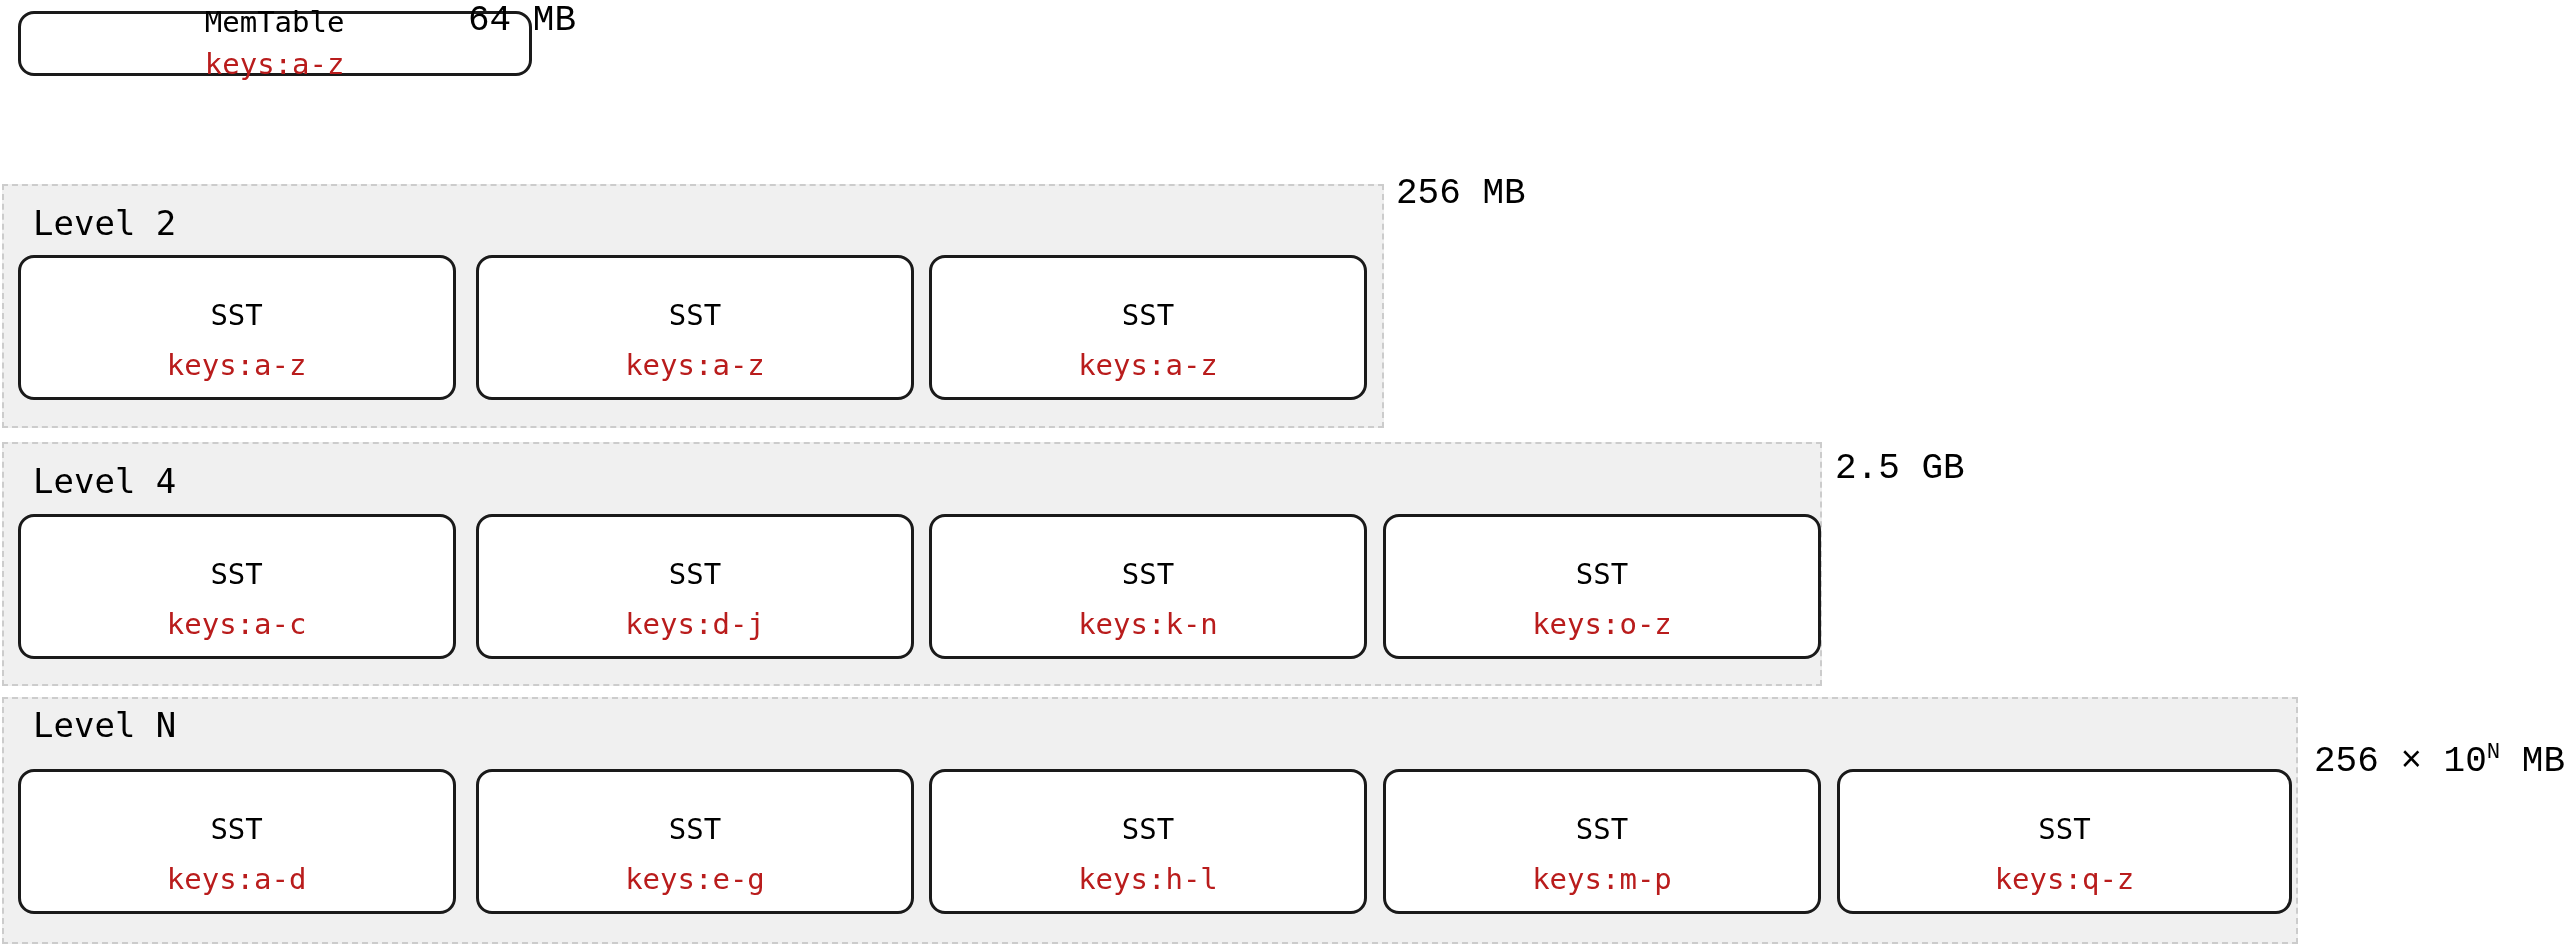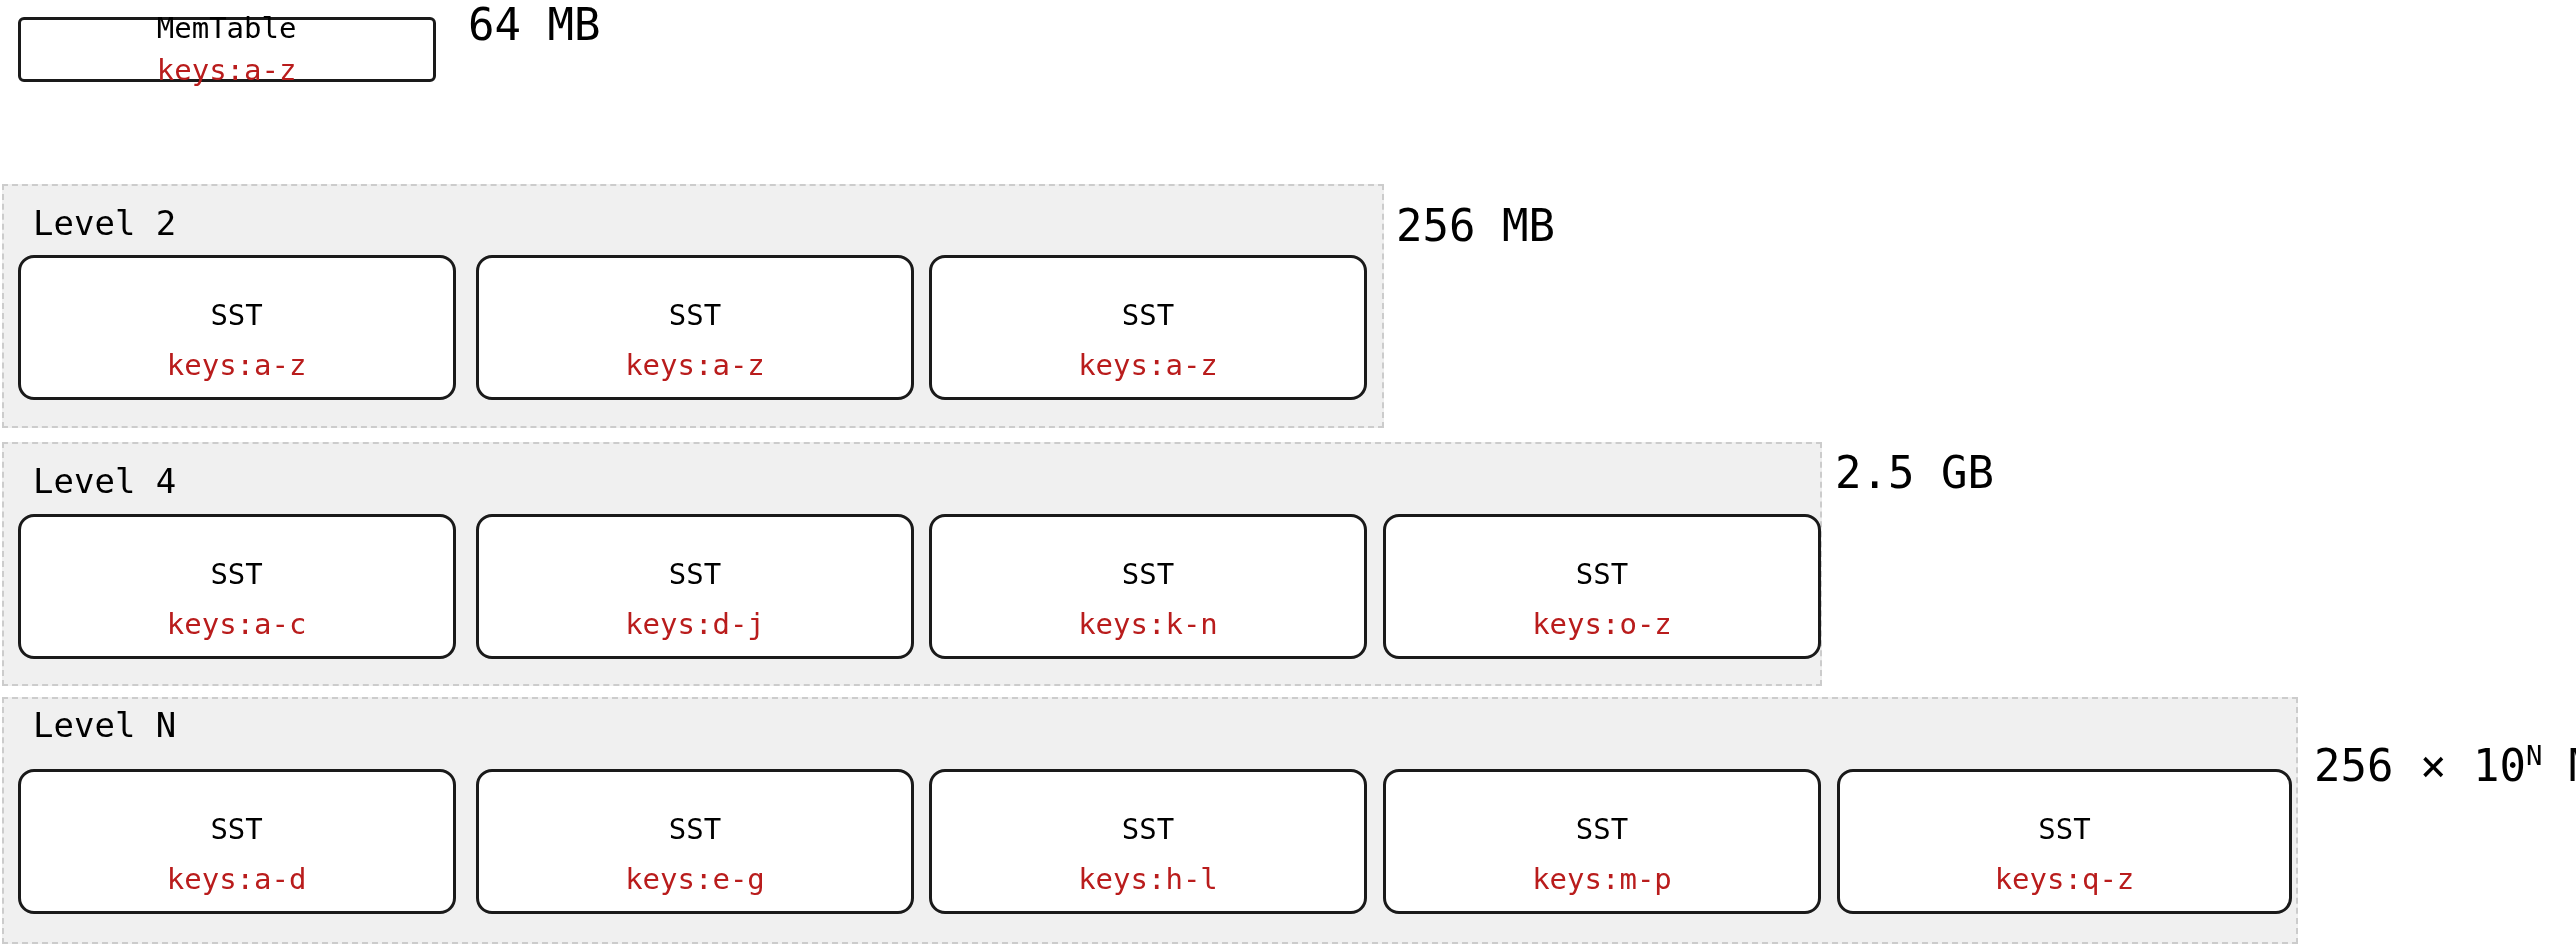--- a/index.html
+++ b/index.html
@@ -59,37 +59,38 @@
     position: absolute;
     font-size: 34px;
     color: #000000;
     white-space: pre;
     line-height: 1.0;
   }
 
   
   .size-label {
     position: absolute;
-    font-size: 44px;
+    font-size: 36px;
     color: #000000;
     white-space: pre;
     line-height: 1.0;
+    font-family: Liberation Mono, monospace;
   }
   .size-label sup {
     font-size: 0.62em;
     vertical-align: super;
     line-height: 0;
   }
 </style>
 </head>
 <body>
 
 <div id="canvas">
 
-  <div class="node memtable" style="left:17.6px; top:17px; width:418px; height:65px; border-radius:6px;">
+  <div class="node memtable" style="left:17.6px; top:11px; width:514px; height:65px; border-radius:16px;">
     <div class="node-title">MemTable</div>
     <div class="node-sub">keys:a-z</div>
   </div>
   <div class="size-label" style="left:468px; top:2.9px;">64 MB</div>
 
   <div class="level-band" style="left:1.5px; top:184px; width:1382px; height:244px;">
   </div>
   <div class="level-label" style="left:33px; top:206px;">Level 2</div>
 
   <div class="node sst" style="left:17.6px; top:255px; width:438px; height:145px;">
@@ -98,21 +99,21 @@
   </div>
   <div class="node sst" style="left:476px; top:255px; width:438px; height:145px;">
     <div class="node-title">SST</div>
     <div class="node-sub">keys:a-z</div>
   </div>
   <div class="node sst" style="left:929px; top:255px; width:438px; height:145px;">
     <div class="node-title">SST</div>
     <div class="node-sub">keys:a-z</div>
   </div>
 
-  <div class="size-label" style="left:1396px; top:204px;">256 MB</div>
+  <div class="size-label" style="left:1396px; top:176px;">256 MB</div>
 
   <div class="level-band" style="left:1.5px; top:442px; width:1820px; height:244px;">
   </div>
   <div class="level-label" style="left:33px; top:464px;">Level 4</div>
 
   <div class="node sst" style="left:17.6px; top:514px; width:438px; height:145px;">
     <div class="node-title">SST</div>
     <div class="node-sub">keys:a-c</div>
   </div>
   <div class="node sst" style="left:476px; top:514px; width:438px; height:145px;">

